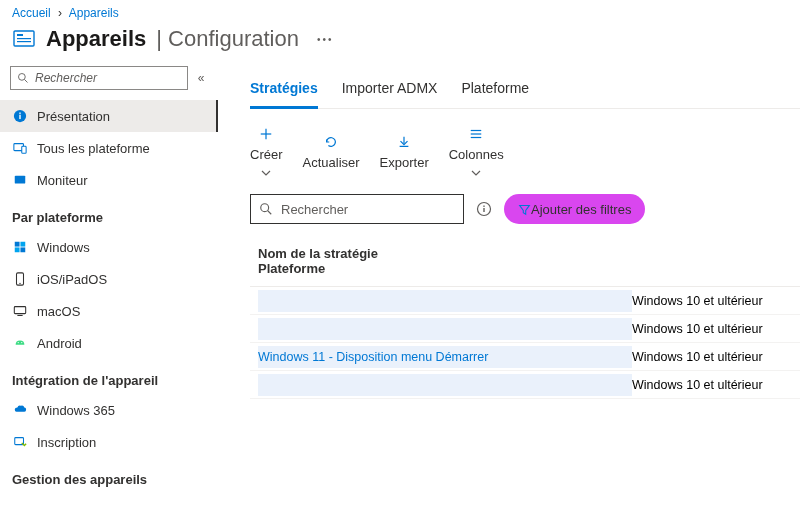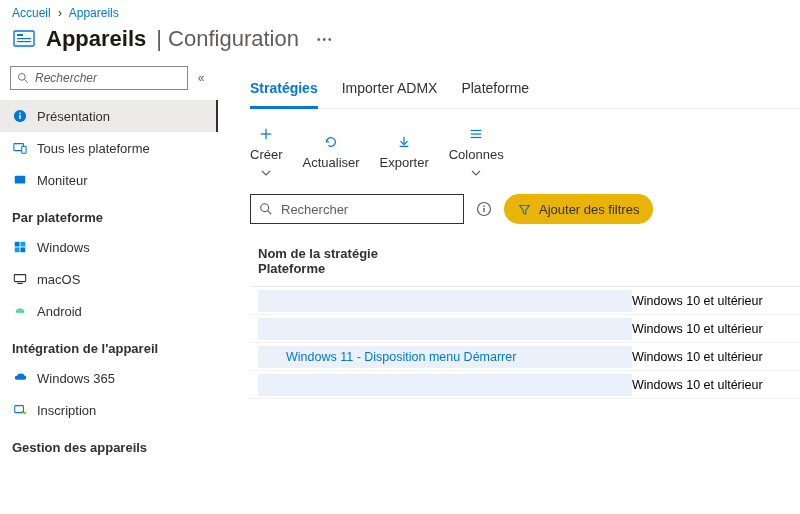--- a/index.html
+++ b/index.html
@@ -33,30 +33,30 @@
   .tab { padding: 10px 0 10px; font-size:14px; color:#323130; cursor:pointer; }
   .tab.active { font-weight:600; border-bottom:3px solid #0078d4; color:#0078d4; margin-bottom:-1px; }
 
   .toolbar { display:flex; gap:20px; padding:18px 0 16px; align-items:center; }
   .tb-btn { display:flex; align-items:center; gap:6px; color:#323130; font-size:13px; cursor:pointer;flex-direction:column; }
   .tb-btn .ico { color:#0078d4; display:flex; }
 
   .search-row { display:flex; align-items:center; gap:12px; }
   .main-search { display:flex; align-items:center; gap:8px; border:1px solid #323130; height:30px; width:214px; padding:0 8px; color:#605e5c; font-size:13px; }
   .info-ico { color:#605e5c; display:flex; }
-  .filter-pill { display:flex; align-items:center; gap:8px; background:#eab308; border-radius:16px; height:30px; padding:0 14px; font-size:13px; color:#323130; cursor:pointer; }
+  .filter-pill { display:flex; align-items:center; gap:0; background:#d946ef; border-radius:16px; height:30px; padding:0 14px; font-size:13px; color:#323130; cursor:pointer; }
   .filter-pill .ico { color:#0078d4; }
 
   .grid { margin-top:22px; }
   .grid-header { display:flex; border-bottom:1px solid #edebe9; padding:0 8px 10px; font-weight:600; font-size:13px;flex-direction:column; }
   .col-name { flex:1; }
   .col-plat { width:160px; }
   .grid-row { display:flex; align-items:center; height:28px; padding:0 8px; border-bottom:1px solid #f3f2f1; font-size:12.5px; }
   .grid-row:nth-child(odd) .col-name-cell { background:#eaf1fb; }
-  .col-name-cell { flex:1; height:22px; display:flex; align-items:center; color:#0078d4;padding-left:28px; }
+  .col-name-cell { flex:1; height:22px; display:flex; align-items:center; color:#0078d4; }
   .col-name-cell.blank { color:transparent; background:#eaf1fb; }
   .col-plat-cell { width:160px; color:#000000; }
 
   svg { display:block; }
 </style>
 </head>
 <body>
 
 <div class="breadcrumb">
   <span>Accueil</span>
@@ -127,20 +127,29 @@
             <rect x="8.5" y="2" width="5.5" height="5.5" fill="#00a4ef"></rect>
             <rect x="2" y="8.5" width="5.5" height="5.5" fill="#00a4ef"></rect>
             <rect x="8.5" y="8.5" width="5.5" height="5.5" fill="#0078d4"></rect>
           </svg>
         </span>
       <span class="sb-label">Windows</span>
     </div>
     <div class="sb-item">
       <span class="sb-icon">
           <svg width="14" height="14" viewBox="0 0 16 16">
+            <rect x="4" y="1" width="8" height="14" rx="1.5" fill="none" stroke="#323130" stroke-width="1.2"></rect>
+            <circle cx="8" cy="13" r="0.8" fill="#323130"></circle>
+          </svg>
+        </span>
+      <span class="sb-label">iOS/iPadOS</span>
+    </div>
+    <div class="sb-item">
+      <span class="sb-icon">
+          <svg width="14" height="14" viewBox="0 0 16 16">
             <rect x="1.5" y="3" width="13" height="8" rx="1" fill="none" stroke="#323130" stroke-width="1.2"></rect>
             <rect x="5" y="12.5" width="6" height="1.2" fill="#323130"></rect>
           </svg>
         </span>
       <span class="sb-label">macOS</span>
     </div>
     <div class="sb-item">
       <span class="sb-icon">
           <svg width="14" height="14" viewBox="0 0 16 16">
             <path d="M3 10 Q3 5 8 5 Q13 5 13 10 Z" fill="#3ddc84"></path>

